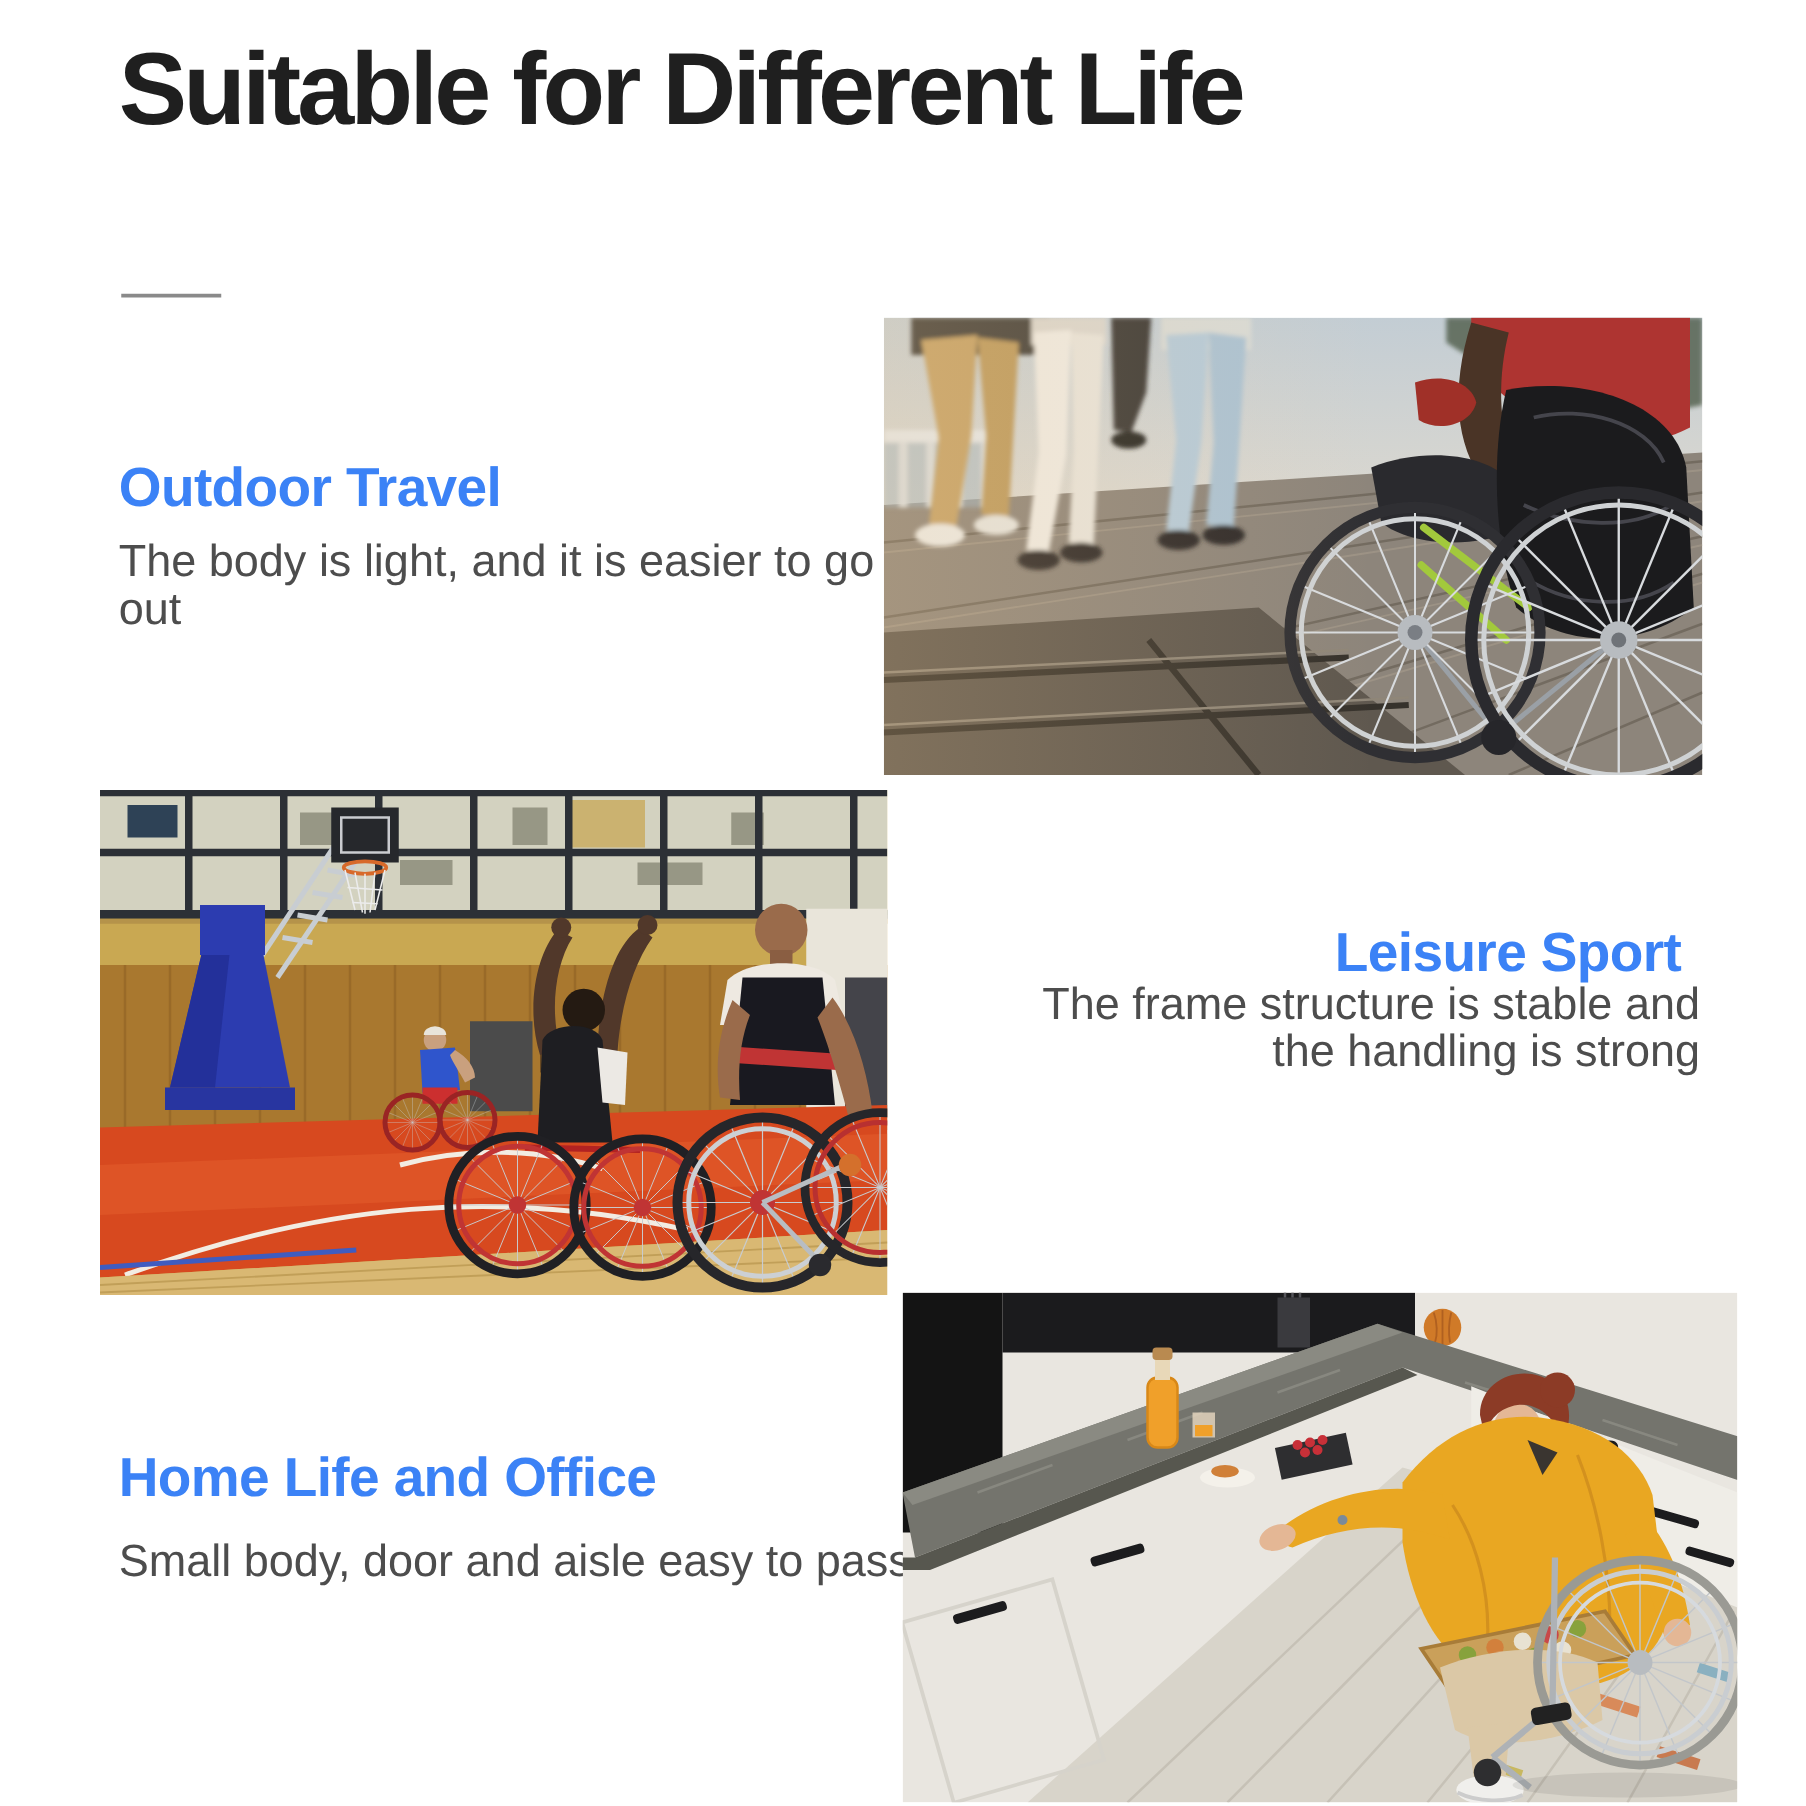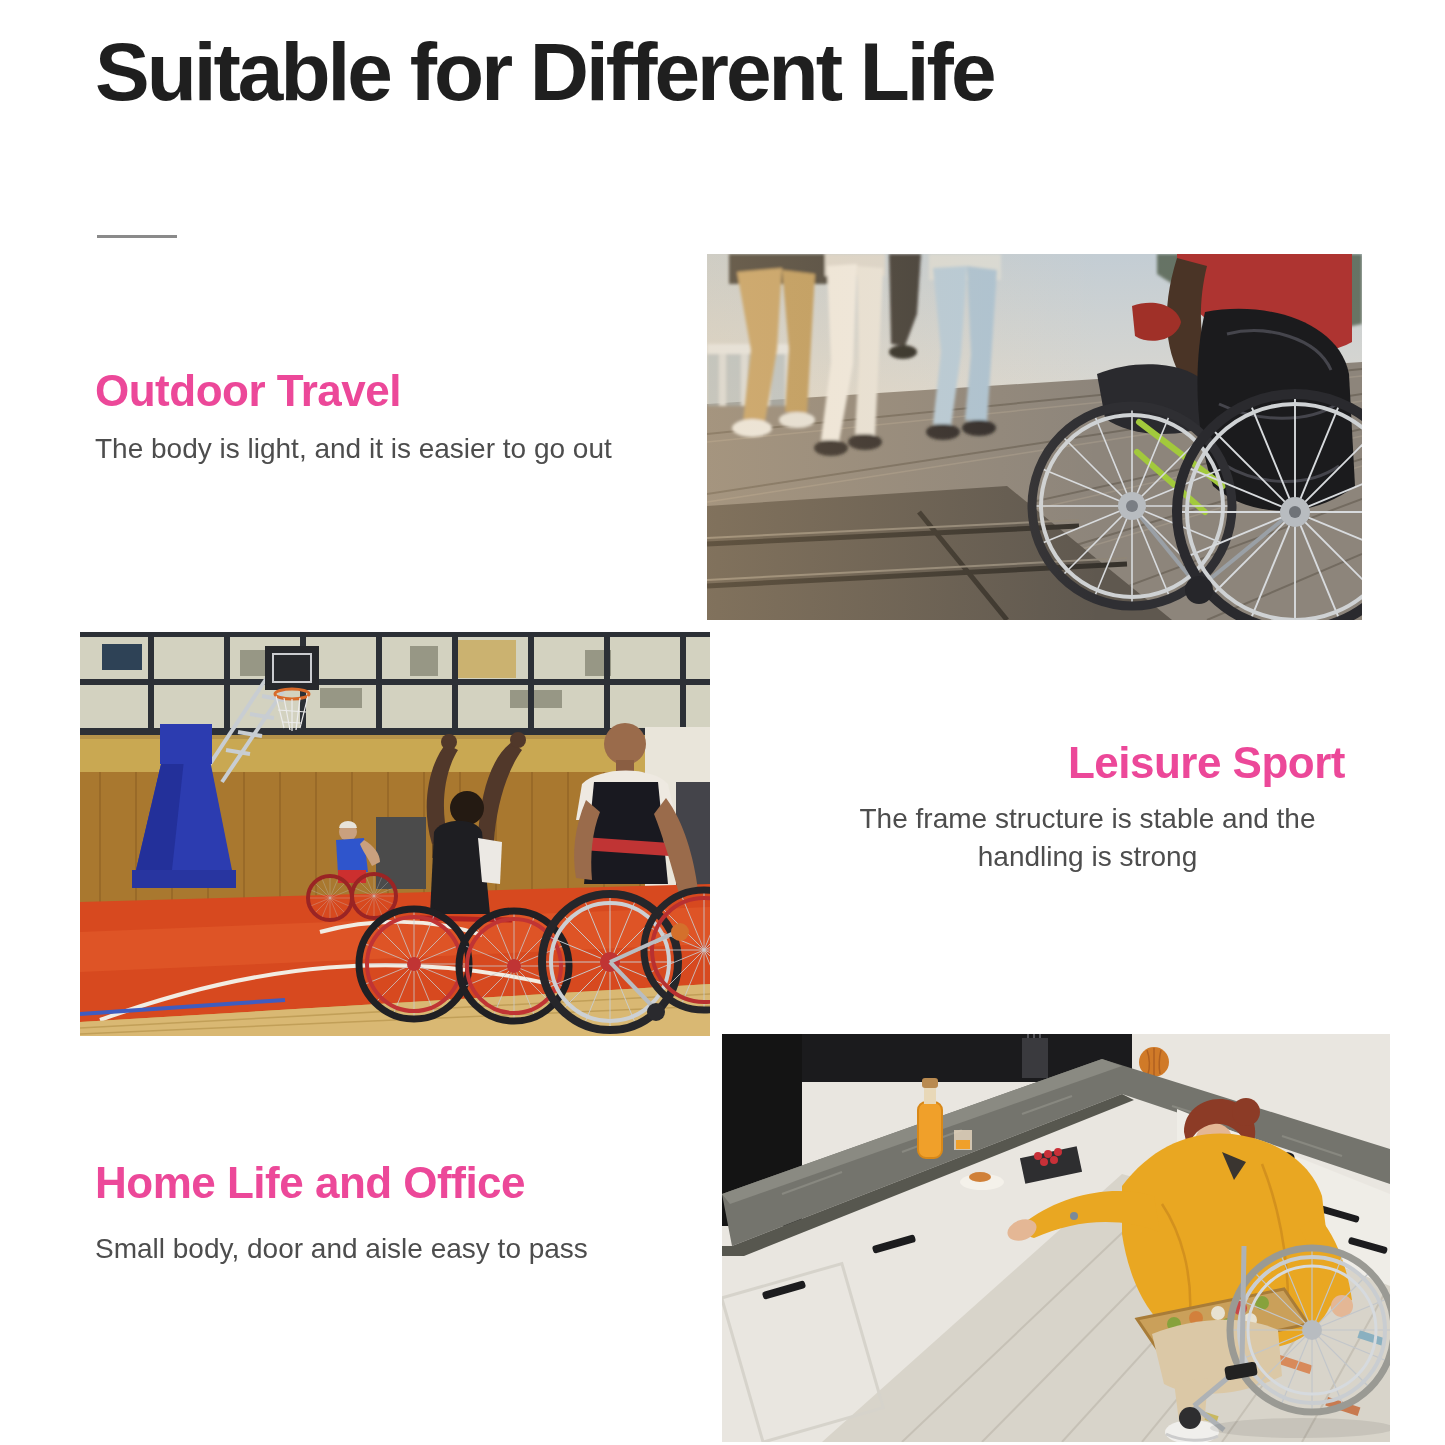--- a/index.html
+++ b/index.html
@@ -13,29 +13,29 @@
     font-size:82px; line-height:112px; font-weight:700;
     letter-spacing:-3px; color:#1f1f1f;
   }
   .page-title span { display:block; }
   .title-divider {
     position:absolute; left:97px; top:235px; width:80px; height:3px;
     background:#8a8a8a;
   }
   .sec-heading {
     position:absolute; font-size:44px; font-weight:700;
-    letter-spacing:-0.5px; color:#ec4899; white-space:nowrap;
+    letter-spacing:-0.5px; color:#3b82f6; white-space:nowrap;
   }
   .sec-desc {
-    position:absolute; font-size:28px; line-height:38px; color:#4d4d4d;
+    position:absolute; font-size:36px; line-height:38px; color:#4d4d4d;
   }
   .h-outdoor { left:95px; top:366px; }
   .d-outdoor { left:95px; top:430px; width:640px; }
   .h-leisure { top:738px; right:100px; text-align:right;margin-left:20px; }
-  .d-leisure { top:800px; right:85px; width:545px; text-align:center; }
+  .d-leisure { top:784px; right:85px; width:545px; text-align:right; }
   .h-home    { left:95px; top:1158px; }
   .d-home    { left:95px; top:1230px; width:640px; }
   figure.photo { position:absolute; display:block; overflow:hidden; }
   figure.photo svg { display:block; width:100%; height:100%; }
   .photo-outdoor { left:707px; top:254px;  width:655px; height:366px; }
   .photo-gym     { left:80px;  top:632px;  width:630px; height:404px; }
   .photo-kitchen { left:722px; top:1034px; width:668px; height:408px; }
 </style>
 </head>
 <body>

